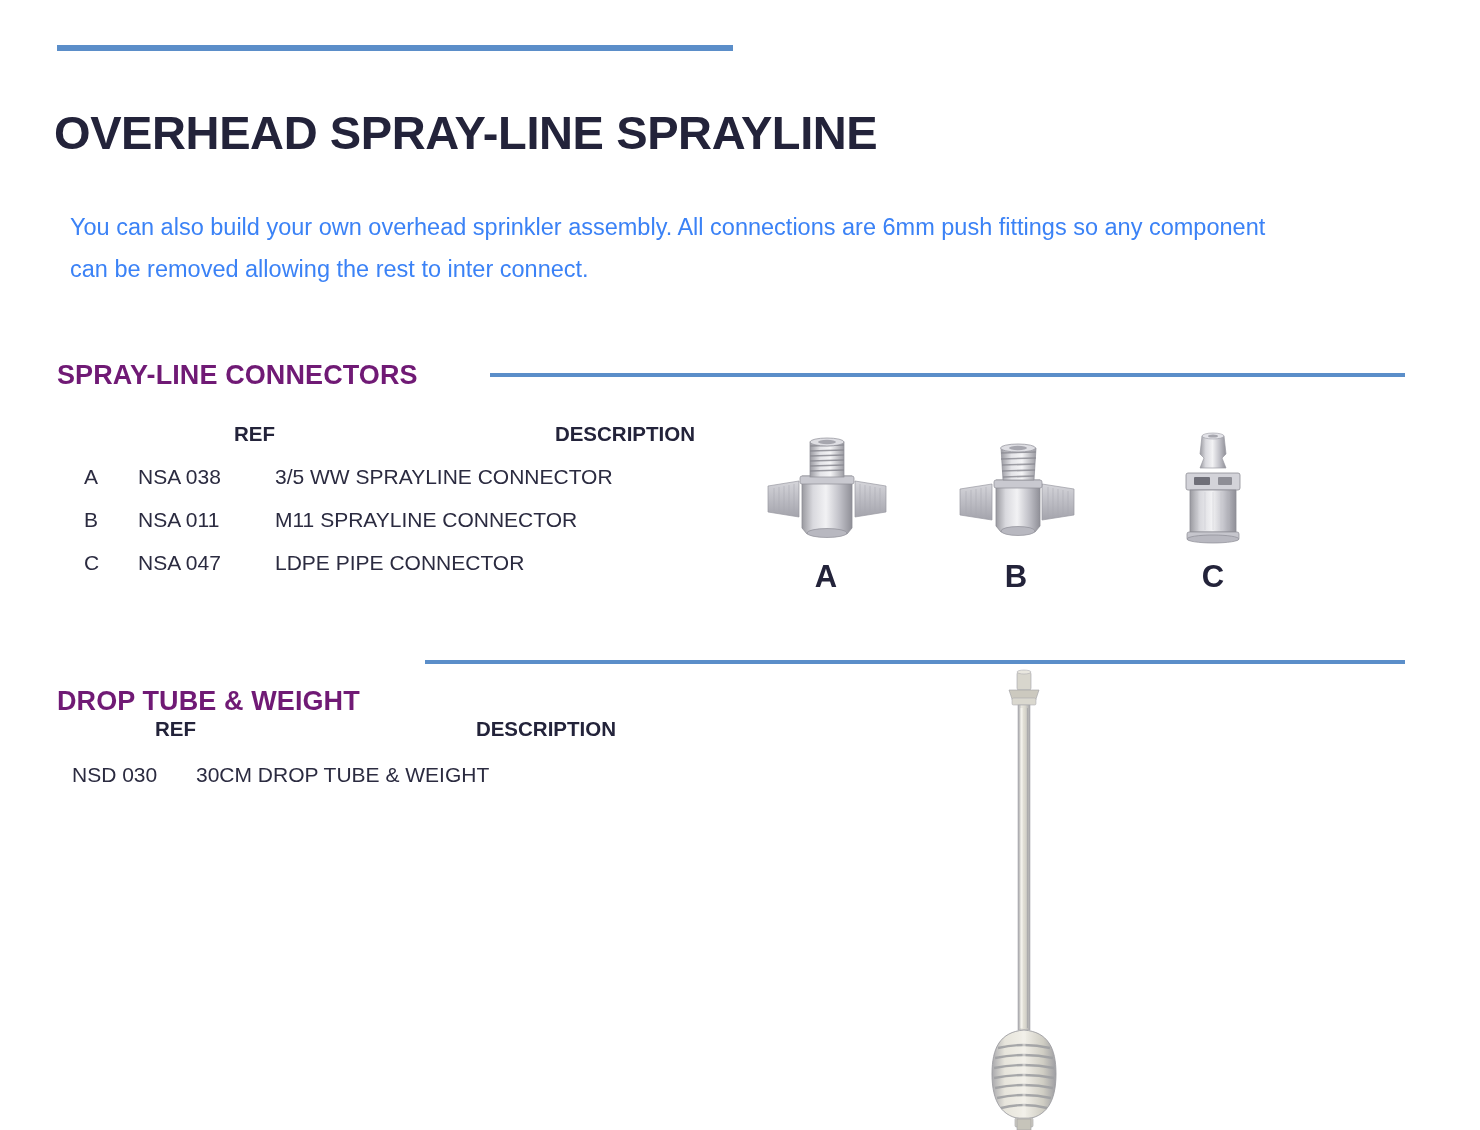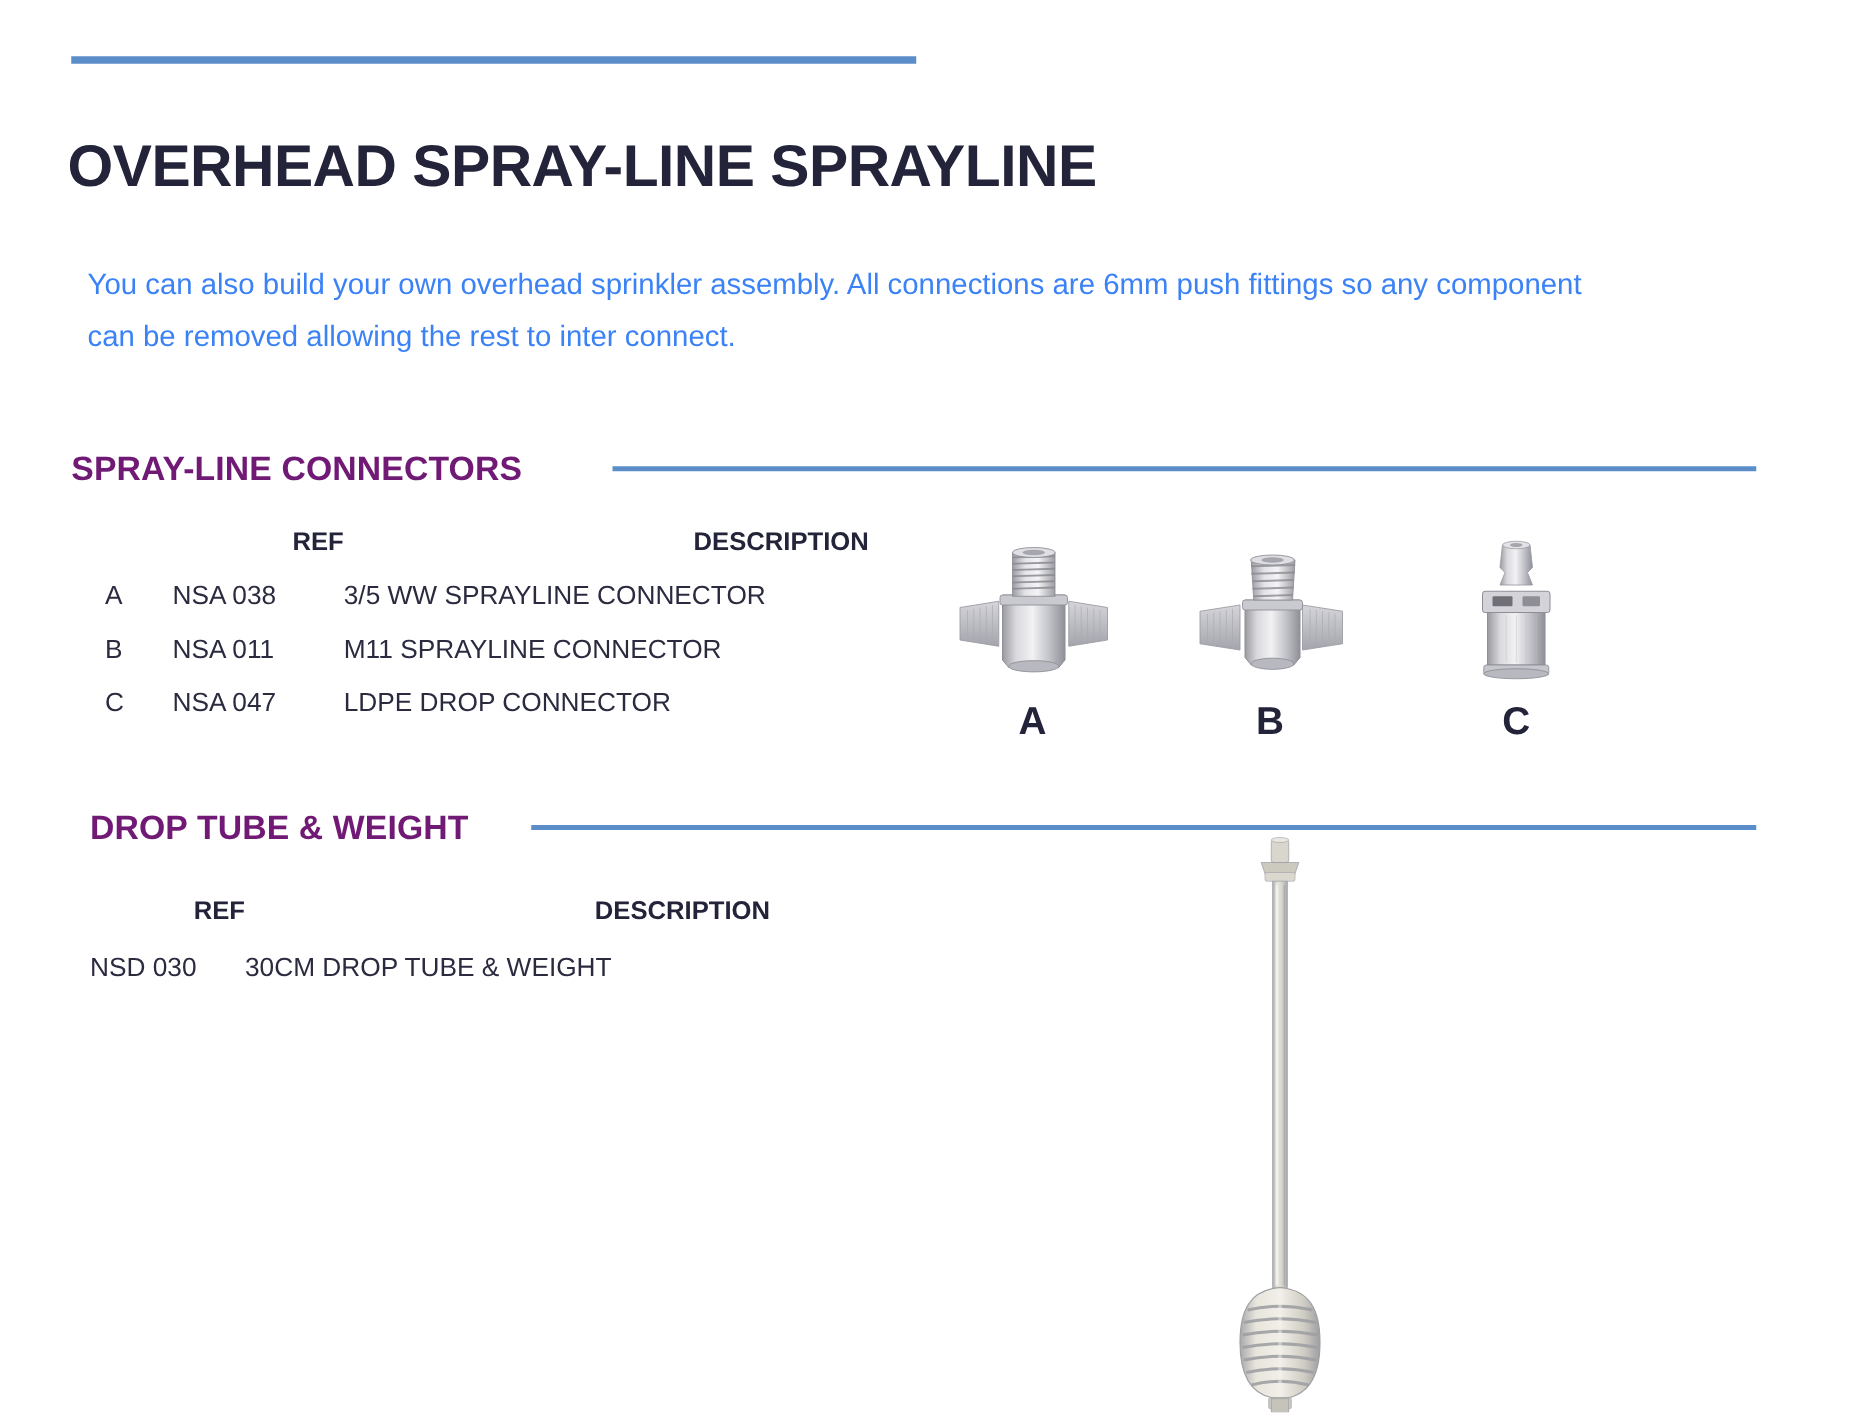--- a/index.html
+++ b/index.html
@@ -61,21 +61,21 @@
   }
   .section-rule {
     position: absolute;
     height: 4px;
     background: #5b8ec9;
   }
 
   #connectors-heading { left: 57px; top: 360px; }
   #connectors-rule    { left: 490px; top: 373px; width: 915px; }
 
-  #droptube-heading { left: 57px; top: 647px; margin-left: 15px; }
+  #droptube-heading { left: 57px; top: 686px; }
   #droptube-rule    { left: 425px; top: 660px; width: 980px; }
 
   
   .data-table {
     position: absolute;
     border-collapse: collapse;
     font-size: 21px;
     color: #2b2b40;
   }
   .data-table th {
@@ -158,21 +158,21 @@
       <td class="col-desc">3/5 WW SPRAYLINE CONNECTOR</td>
     </tr>
     <tr>
       <td class="col-key">B</td>
       <td class="col-ref">NSA 011</td>
       <td class="col-desc">M11 SPRAYLINE CONNECTOR</td>
     </tr>
     <tr>
       <td class="col-key">C</td>
       <td class="col-ref">NSA 047</td>
-      <td class="col-desc">LDPE DROP CONNECTOR</td>
+      <td class="col-desc">LDPE PIPE CONNECTOR</td>
     </tr>
   </tbody>
 </table>
 
 <div class="figure" id="fig-a">
   <svg class="fig-svg" viewBox="0 0 130 118" xmlns="http://www.w3.org/2000/svg">
     <defs>
       <linearGradient id="metalV" x1="0" y1="0" x2="1" y2="0">
         <stop offset="0%" stop-color="#9a9aa0"></stop>
         <stop offset="22%" stop-color="#d9d9de"></stop>

